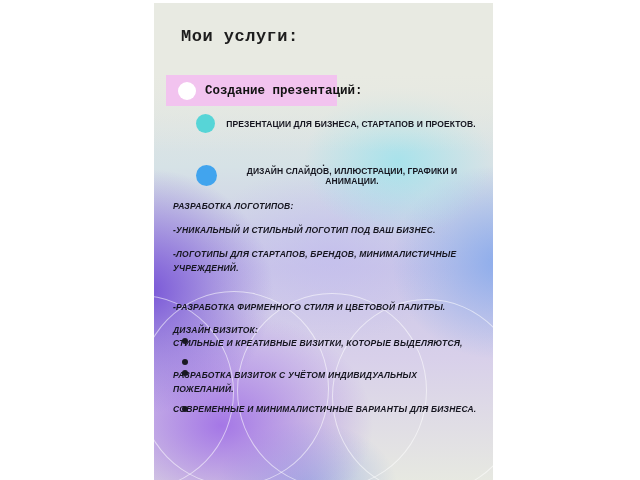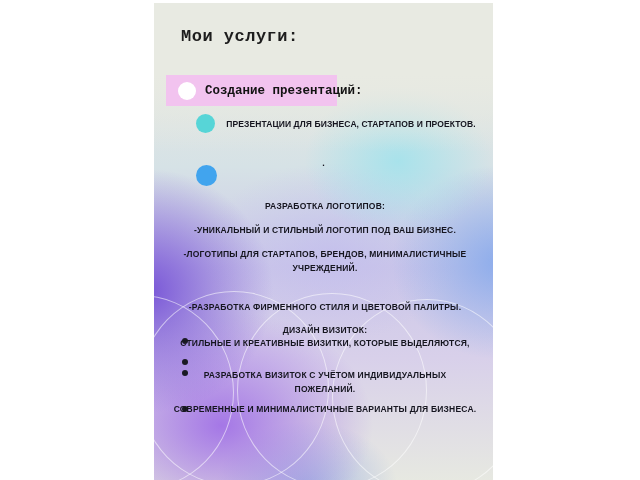--- a/index.html
+++ b/index.html
@@ -74,23 +74,23 @@
   }
   .r1 { top:110px; } .r1 .circ{ width:19px; height:19px; } .r1 .ptxt{ font-size:8.5px; }
   .r2 { top:136px; } .r2 .circ{ width:19px; height:19px; } .r2 .ptxt{ font-size:8px; }
   .r3 { top:162px; } .r3 .circ{ width:21px; height:21px; } .r3 .ptxt{ font-size:8.5px; }
   .dot-sep {
     position:absolute; left:0; right:0; top:152px; text-align:center;
     font-size:9px; font-weight:700; color:#15151f;
   }
   
   .sect {
-    position:absolute; left:16px; right:13px; text-align:center;
+    position:absolute; left:16px; right:13px; 
     font-weight:700; font-size:8.5px; line-height:13.5px;
-    letter-spacing:.2px; color:#15151f;
+    letter-spacing:.2px; color:#15151f;font-style:italic;
   }
   .h-logos { top:194px; }
   .lg1 { top:218px; }
   .lg2 { top:242px; }
   .lg3 { top:275px;margin-top:20px; }
   .h-cards { top:318px; }
   .cd1 { top:330px; line-height:14px; }
   .cd2 { top:362px; line-height:14px; }
   .cd3 { top:396px; line-height:14px; }
   
@@ -118,20 +118,21 @@
     <div class="banner-label">Создание презентаций:</div>
   </div>
 
   <div class="prow r1">
     <span class="circ" style="background: rgb(87, 213, 215);"></span>
     <span class="ptxt">ПРЕЗЕНТАЦИИ ДЛЯ БИЗНЕСА, СТАРТАПОВ И ПРОЕКТОВ.</span>
   </div>
   <div class="dot-sep">.</div>
   <div class="prow r3">
     <span class="circ" style="background: rgb(65, 164, 238);"></span>
+    <span class="ptxt">ДИЗАЙН СЛАЙДОВ, ИЛЛЮСТРАЦИИ, ГРАФИКИ И АНИМАЦИИ.</span>
   </div>
 
   <div class="sect h-logos">РАЗРАБОТКА ЛОГОТИПОВ:</div>
   <div class="sect lg1">-УНИКАЛЬНЫЙ И СТИЛЬНЫЙ ЛОГОТИП ПОД ВАШ БИЗНЕС.</div>
   <div class="sect lg2">-ЛОГОТИПЫ ДЛЯ СТАРТАПОВ, БРЕНДОВ, МИНИМАЛИСТИЧНЫЕ УЧРЕЖДЕНИЙ.</div>
   <div class="sect lg3">-РАЗРАБОТКА ФИРМЕННОГО СТИЛЯ И ЦВЕТОВОЙ ПАЛИТРЫ.</div>
 
   <div class="sect h-cards">ДИЗАЙН ВИЗИТОК:</div>
   <div class="ldot ld1"></div>
   <div class="sect cd1">СТИЛЬНЫЕ И КРЕАТИВНЫЕ ВИЗИТКИ, КОТОРЫЕ ВЫДЕЛЯЮТСЯ,</div>

